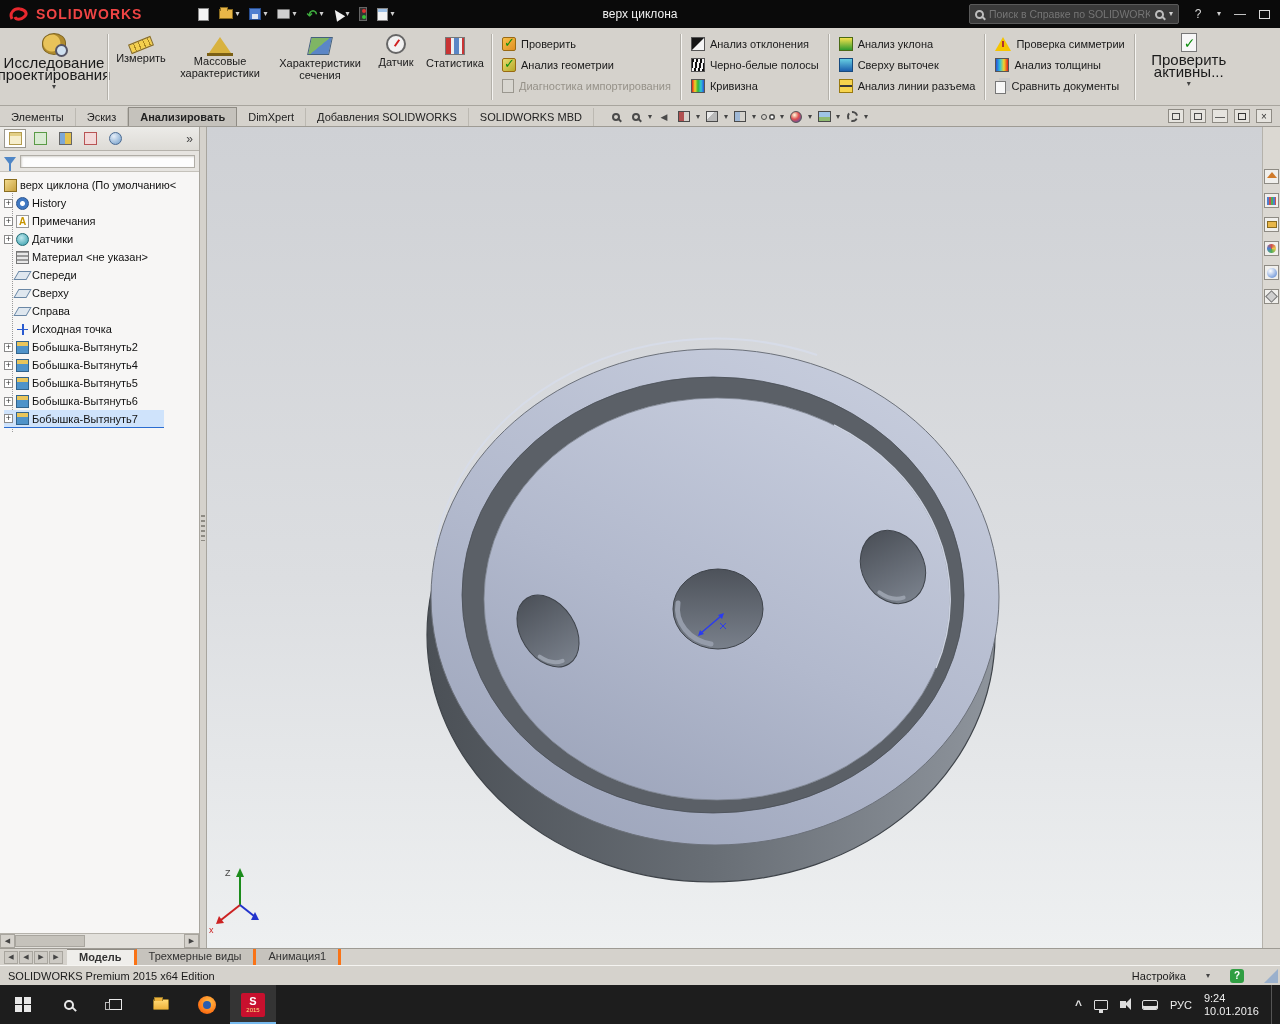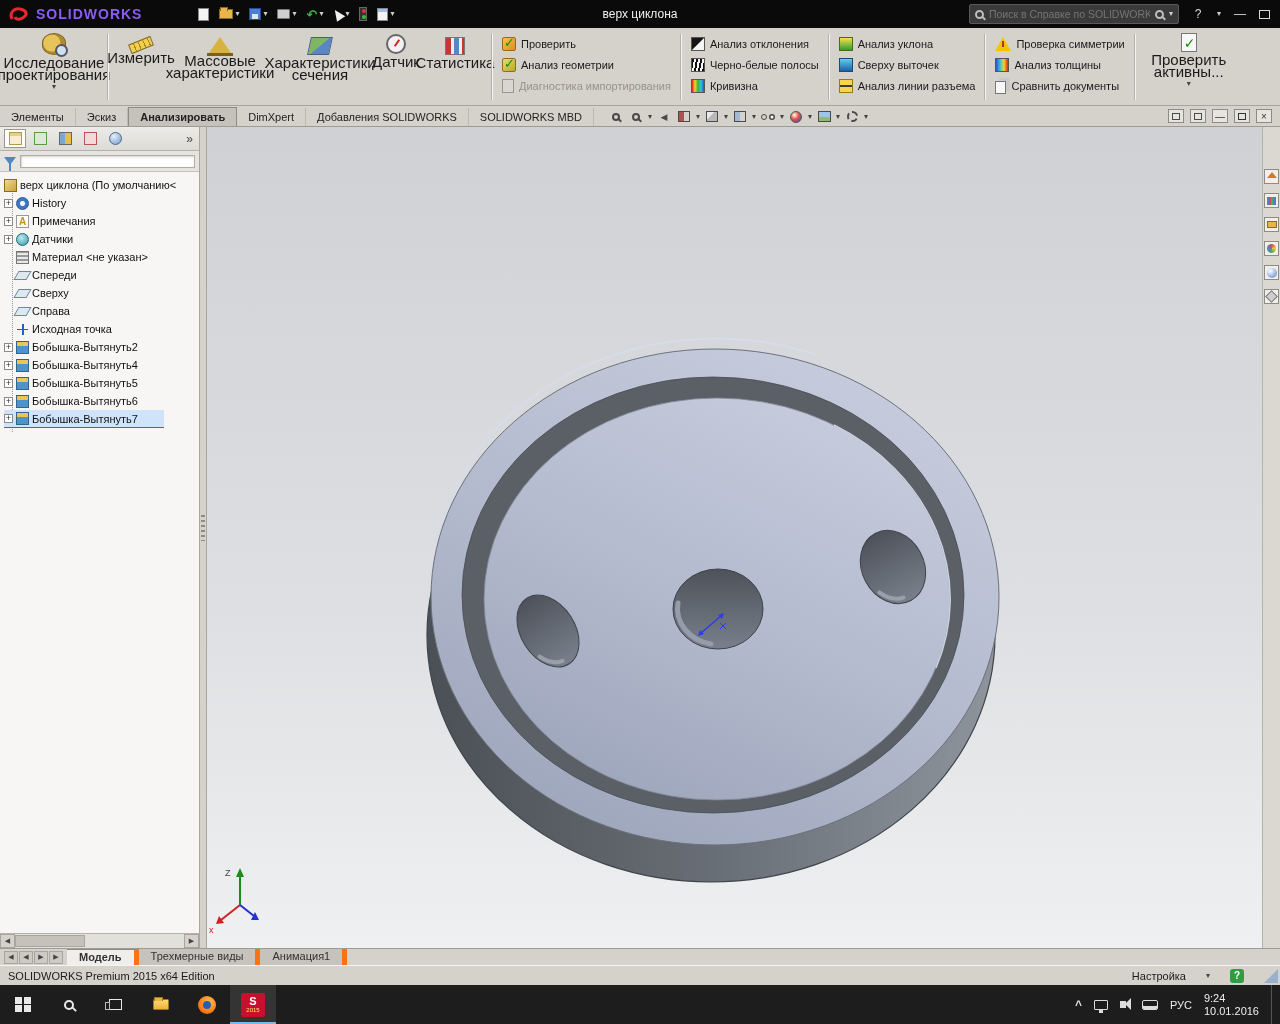--- a/index.html
+++ b/index.html
@@ -3,21 +3,21 @@
 <meta charset="utf-8">
 <style>
   * { box-sizing: border-box; margin: 0; padding: 0; }
   html,body { width:1280px; height:1024px; }
   body { font-family:"Liberation Sans","DejaVu Sans",sans-serif; font-size:11px; color:#1a1a1a; }
   .screen { position:relative; width:1280px; height:1024px; overflow:hidden; background:#d5d2cc; }
 
   
   .titlebar { position:absolute; top:0; left:0; width:1280px; height:28px; background:#0a0a0a; display:flex; align-items:center; color:#e8e8e8; }
   .tb-logo { display:flex; align-items:center; gap:4px; padding:0 14px 0 8px; }
-  .tb-appname { font-size:14px; font-weight:bold; letter-spacing:1px; color:#8b5cf6; }
+  .tb-appname { font-size:14px; font-weight:bold; letter-spacing:1px; color:#ef4444; }
   .qat { display:flex; align-items:center; gap:6px; padding-left:40px; }
   .qbtn { display:flex; align-items:center; gap:2px; height:20px; padding:0 2px; }
   .dd { font-size:8px; color:#cfcfcf; line-height:1; }
   .ribbon .dd, .tabrow .dd, .panel .dd, .statusbar .dd { color:#444; }
   .tb-title { position:absolute; left:50%; transform:translateX(-50%); top:7px; color:#f0f0f0; font-size:12px; }
   .tb-right { margin-left:auto; display:flex; align-items:center; gap:10px; padding-right:10px; }
   .searchbox { display:flex; align-items:center; gap:5px; width:210px; height:20px; background:#3a3a3a; border:1px solid #5a5a5a; border-radius:2px; padding:0 5px; }
   .searchbox input { flex:1; background:transparent; border:none; outline:none; color:#c6c6c6; font-size:10.5px; font-family:inherit; }
   .mag { position:relative; width:9px; height:9px; border:2px solid #bdbdbd; border-radius:50%; display:inline-block; }
   .mag::after { content:""; position:absolute; width:5px; height:2px; background:#bdbdbd; right:-4px; bottom:-2px; transform:rotate(45deg); }
@@ -37,21 +37,21 @@
   .i-rebuild::before { content:""; position:absolute; top:1px; left:1.5px; width:4px; height:4px; border-radius:50%; background:#e03030; }
   .i-rebuild::after { content:""; position:absolute; bottom:1px; left:1.5px; width:4px; height:4px; border-radius:50%; background:#35c035; }
   .i-sheet { width:11px; height:13px; background:#f4f4f4; border:1px solid #888; box-shadow:inset 0 3px 0 #9fc1e6; }
 
   
   .ribbon { position:absolute; top:28px; left:0; width:1280px; height:78px; background:#d5d2cc; border-bottom:1px solid #a8a59e; display:flex; align-items:stretch; padding:3px 4px 2px 4px; }
   .rsep { width:0; border-left:1px solid #b3b0a9; border-right:1px solid #f5f4f1; margin:3px 3px; }
   .rbig { width:100px; display:flex; flex-direction:column; align-items:center; padding-top:2px; gap:2px; text-align:center; }
   .rbig .rlbl { font-size:15px; line-height:12px; }
   .rtool { display:flex; flex-direction:column; align-items:center; gap:2px; padding-top:3px; text-align:center; }
-  .rtool .rlbl { font-size:15px; line-height:12px; }
+  .rtool .rlbl { font-size:11px; line-height:12px; }
   .w58{width:58px;} .w100{width:100px;} .w48{width:52px;} .w64{width:66px;}
   .rcol { display:flex; flex-direction:column; justify-content:flex-start; gap:5px; padding:5px 6px 0 6px; }
   .rrow { display:flex; align-items:center; gap:5px; height:16px; white-space:nowrap; }
   .rrow.disabled { color:#969289; }
   .ric { display:inline-flex; align-items:center; justify-content:center; flex:none; }
 
   .i-study { width:24px; height:22px; background:radial-gradient(circle at 40% 45%, #e8c35a 0 8px, #b08b2e 9px); border-radius:50%/45%; border:1px solid #7d631f; position:relative; }
   .i-study::after { content:""; position:absolute; right:-3px; bottom:-3px; width:9px; height:9px; border:2px solid #556; border-radius:50%; background:#cfe0f0; }
   .i-measure { width:24px; height:10px; background:repeating-linear-gradient(90deg,#f3cf4e 0 4px,#a9851f 4px 5px); border:1px solid #8a6d1f; transform:rotate(-22deg); margin-top:6px; }
   .i-mass { width:0; height:0; border-left:11px solid transparent; border-right:11px solid transparent; border-bottom:16px solid #d8b23e; position:relative; margin-top:3px; }
@@ -156,21 +156,21 @@
   .tp-lib { width:9px; height:8px; background:repeating-linear-gradient(90deg,#4f7fd0 0 2px,#d04f4f 2px 4px,#4fae5a 4px 6px); }
   .tp-folder { width:10px; height:7px; background:#e8b648; border:1px solid #8a6b1f; }
   .tp-pal { width:9px; height:9px; background:conic-gradient(#d04f4f,#e8c54a,#4fae5a,#4f7fd0,#d04f4f); border-radius:50%; }
   .tp-ball { width:10px; height:10px; border-radius:50%; background:radial-gradient(circle at 35% 30%,#fff,#4f7fd0); }
   .tp-tag { width:9px; height:9px; background:#cfcfcf; border:1px solid #777; transform:rotate(45deg); }
 
   
   .sheettabs { position:absolute; top:948px; left:0; width:1280px; height:17px; background:#d5d2cc; border-top:1px solid #9e9b94; display:flex; align-items:stretch; }
   .snav { display:flex; align-items:center; gap:1px; padding:0 4px; }
   .snavb { width:14px; height:13px; border:1px solid #a8a59e; background:#cdcac4; font-size:7px; color:#444; display:flex; align-items:center; justify-content:center; }
-  .stab { padding:1px 12px; font-size:11px; border-right:5px solid #f97316; background:#c6c3bd; color:#333; }
+  .stab { padding:1px 12px; font-size:11px; border-right:3px solid #f97316; background:#c6c3bd; color:#333; }
   .stab.active { background:#efeeeb; font-weight:bold; border-top:1px solid #8e8b84; }
 
   
   .statusbar { position:absolute; top:965px; left:0; width:1280px; height:20px; background:#d5d2cc; border-top:1px solid #f5f4f1; display:flex; align-items:center; padding:0 8px; }
   .sb-right { margin-left:auto; display:flex; align-items:center; gap:20px; }
   .sb-help { width:14px; height:14px; border-radius:3px; background:#2f9e42; color:#fff; font-size:10px; font-weight:bold; display:flex; align-items:center; justify-content:center; }
   .sb-grip { width:0; height:0; border-left:14px solid transparent; border-bottom:14px solid #9ab0cc; margin-right:-6px; }
 
   
   .taskbar { position:absolute; top:985px; left:0; width:1280px; height:39px; background:#1d1d1d; display:flex; align-items:stretch; color:#eee; }

